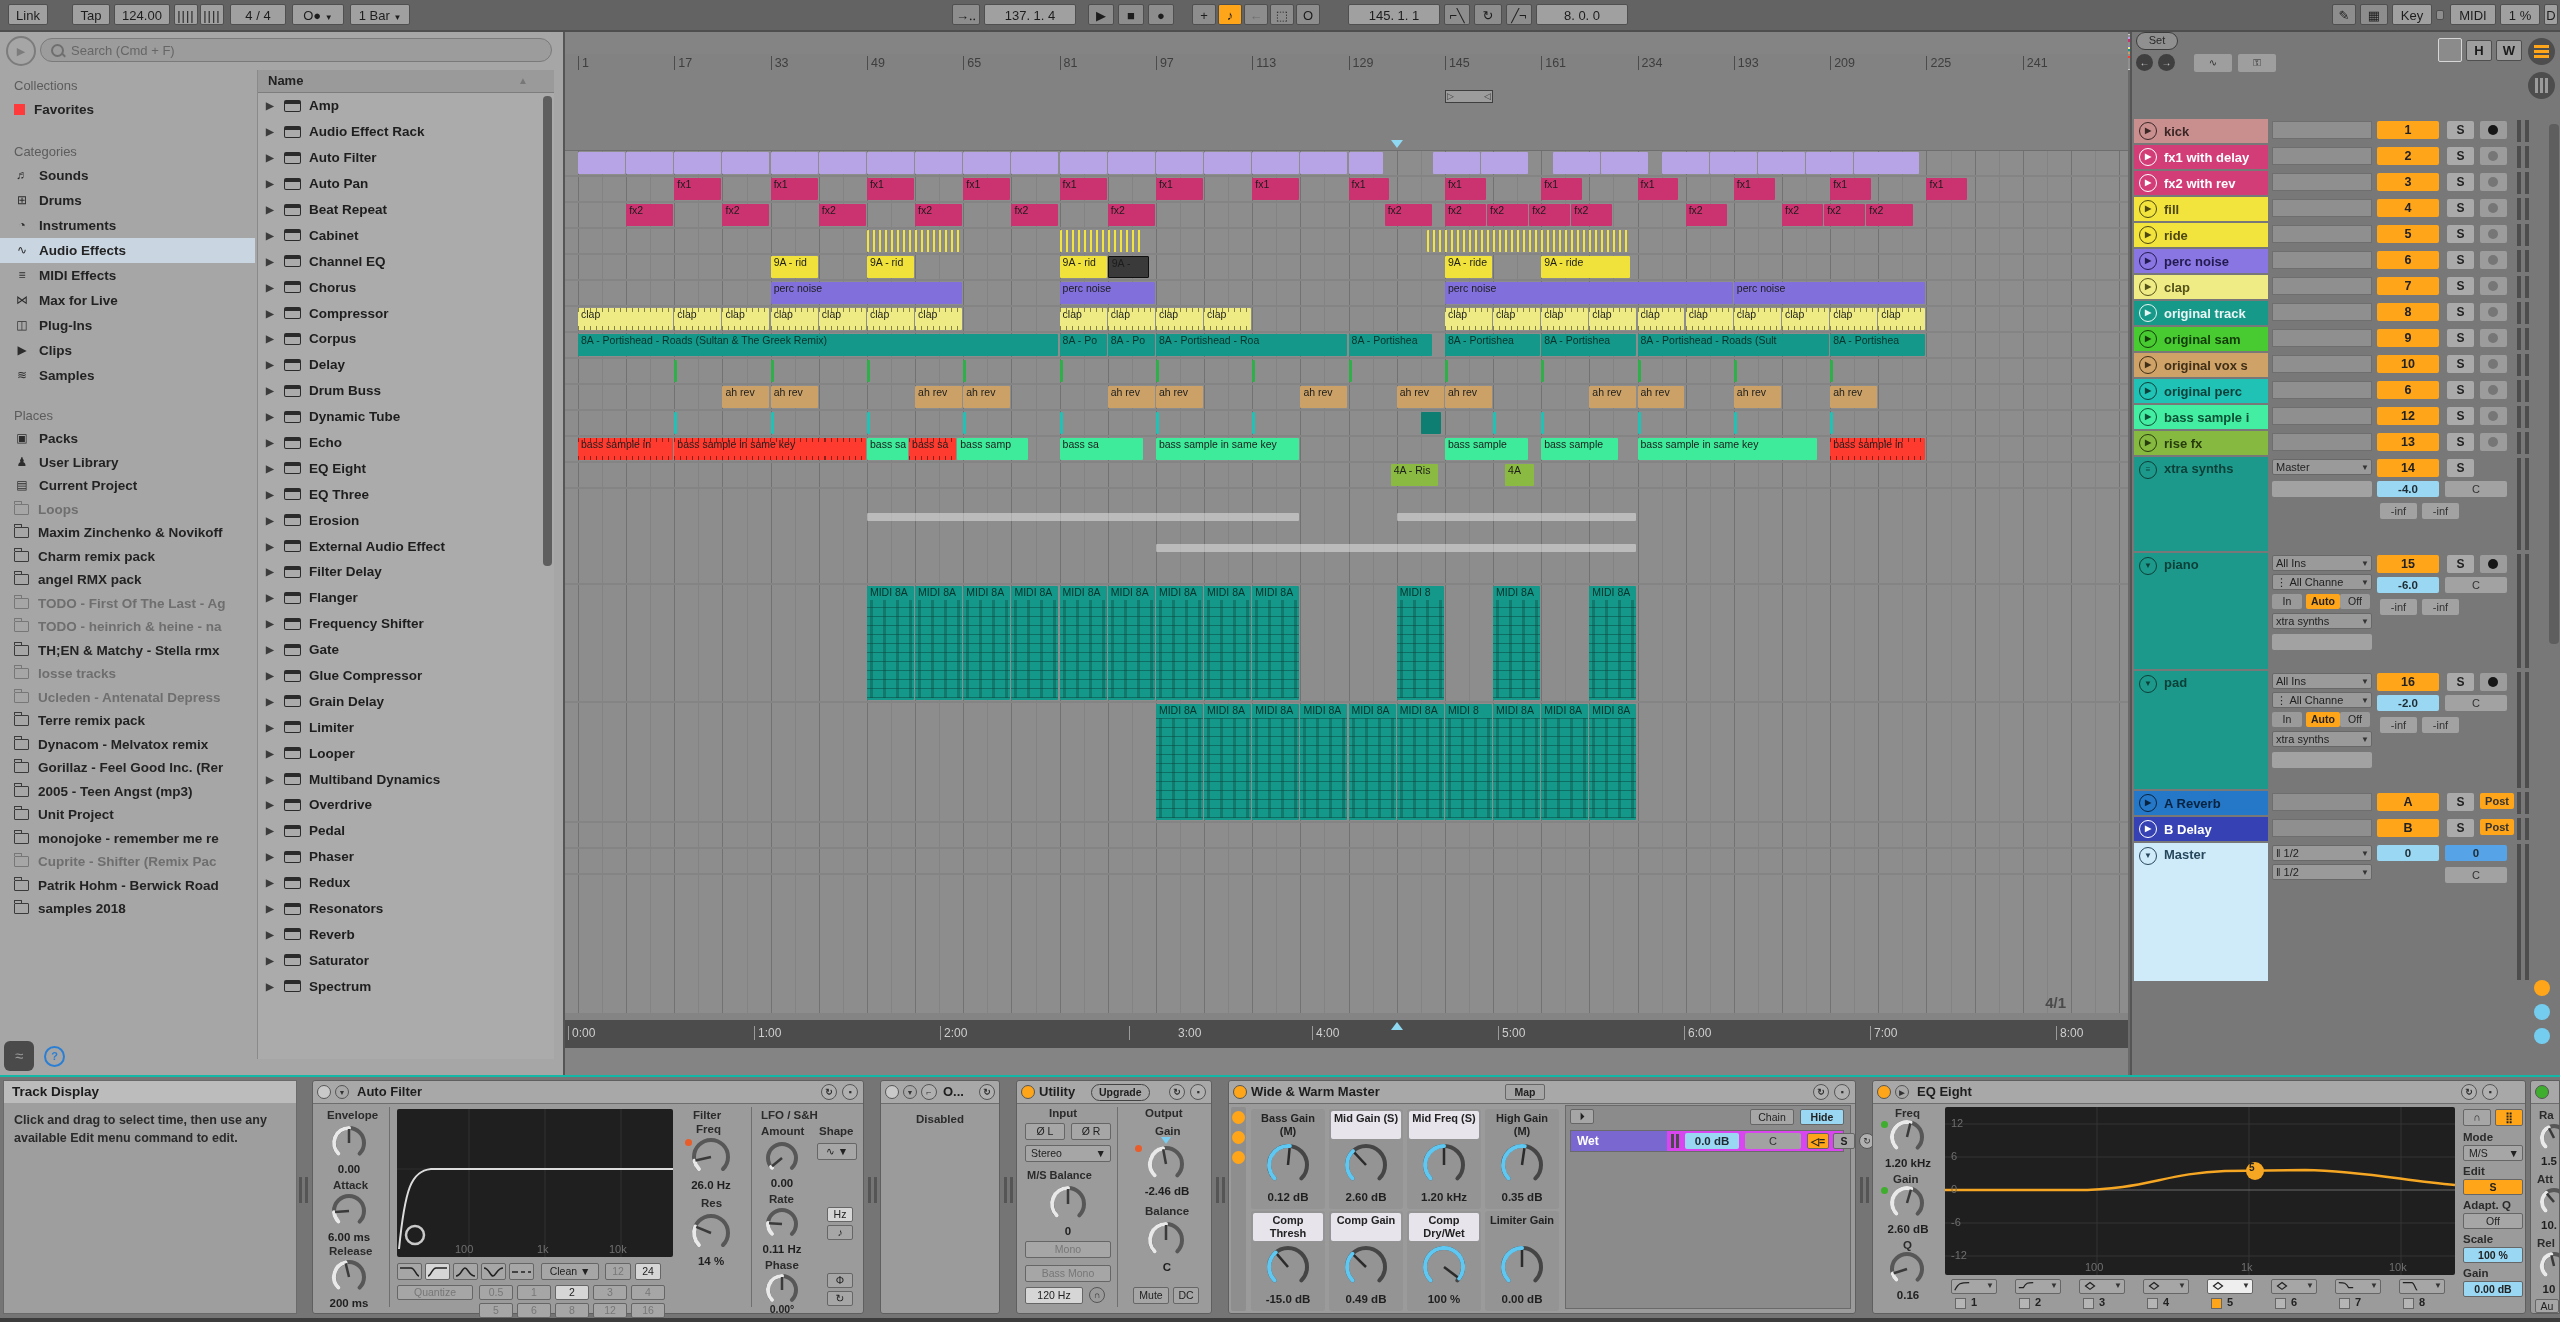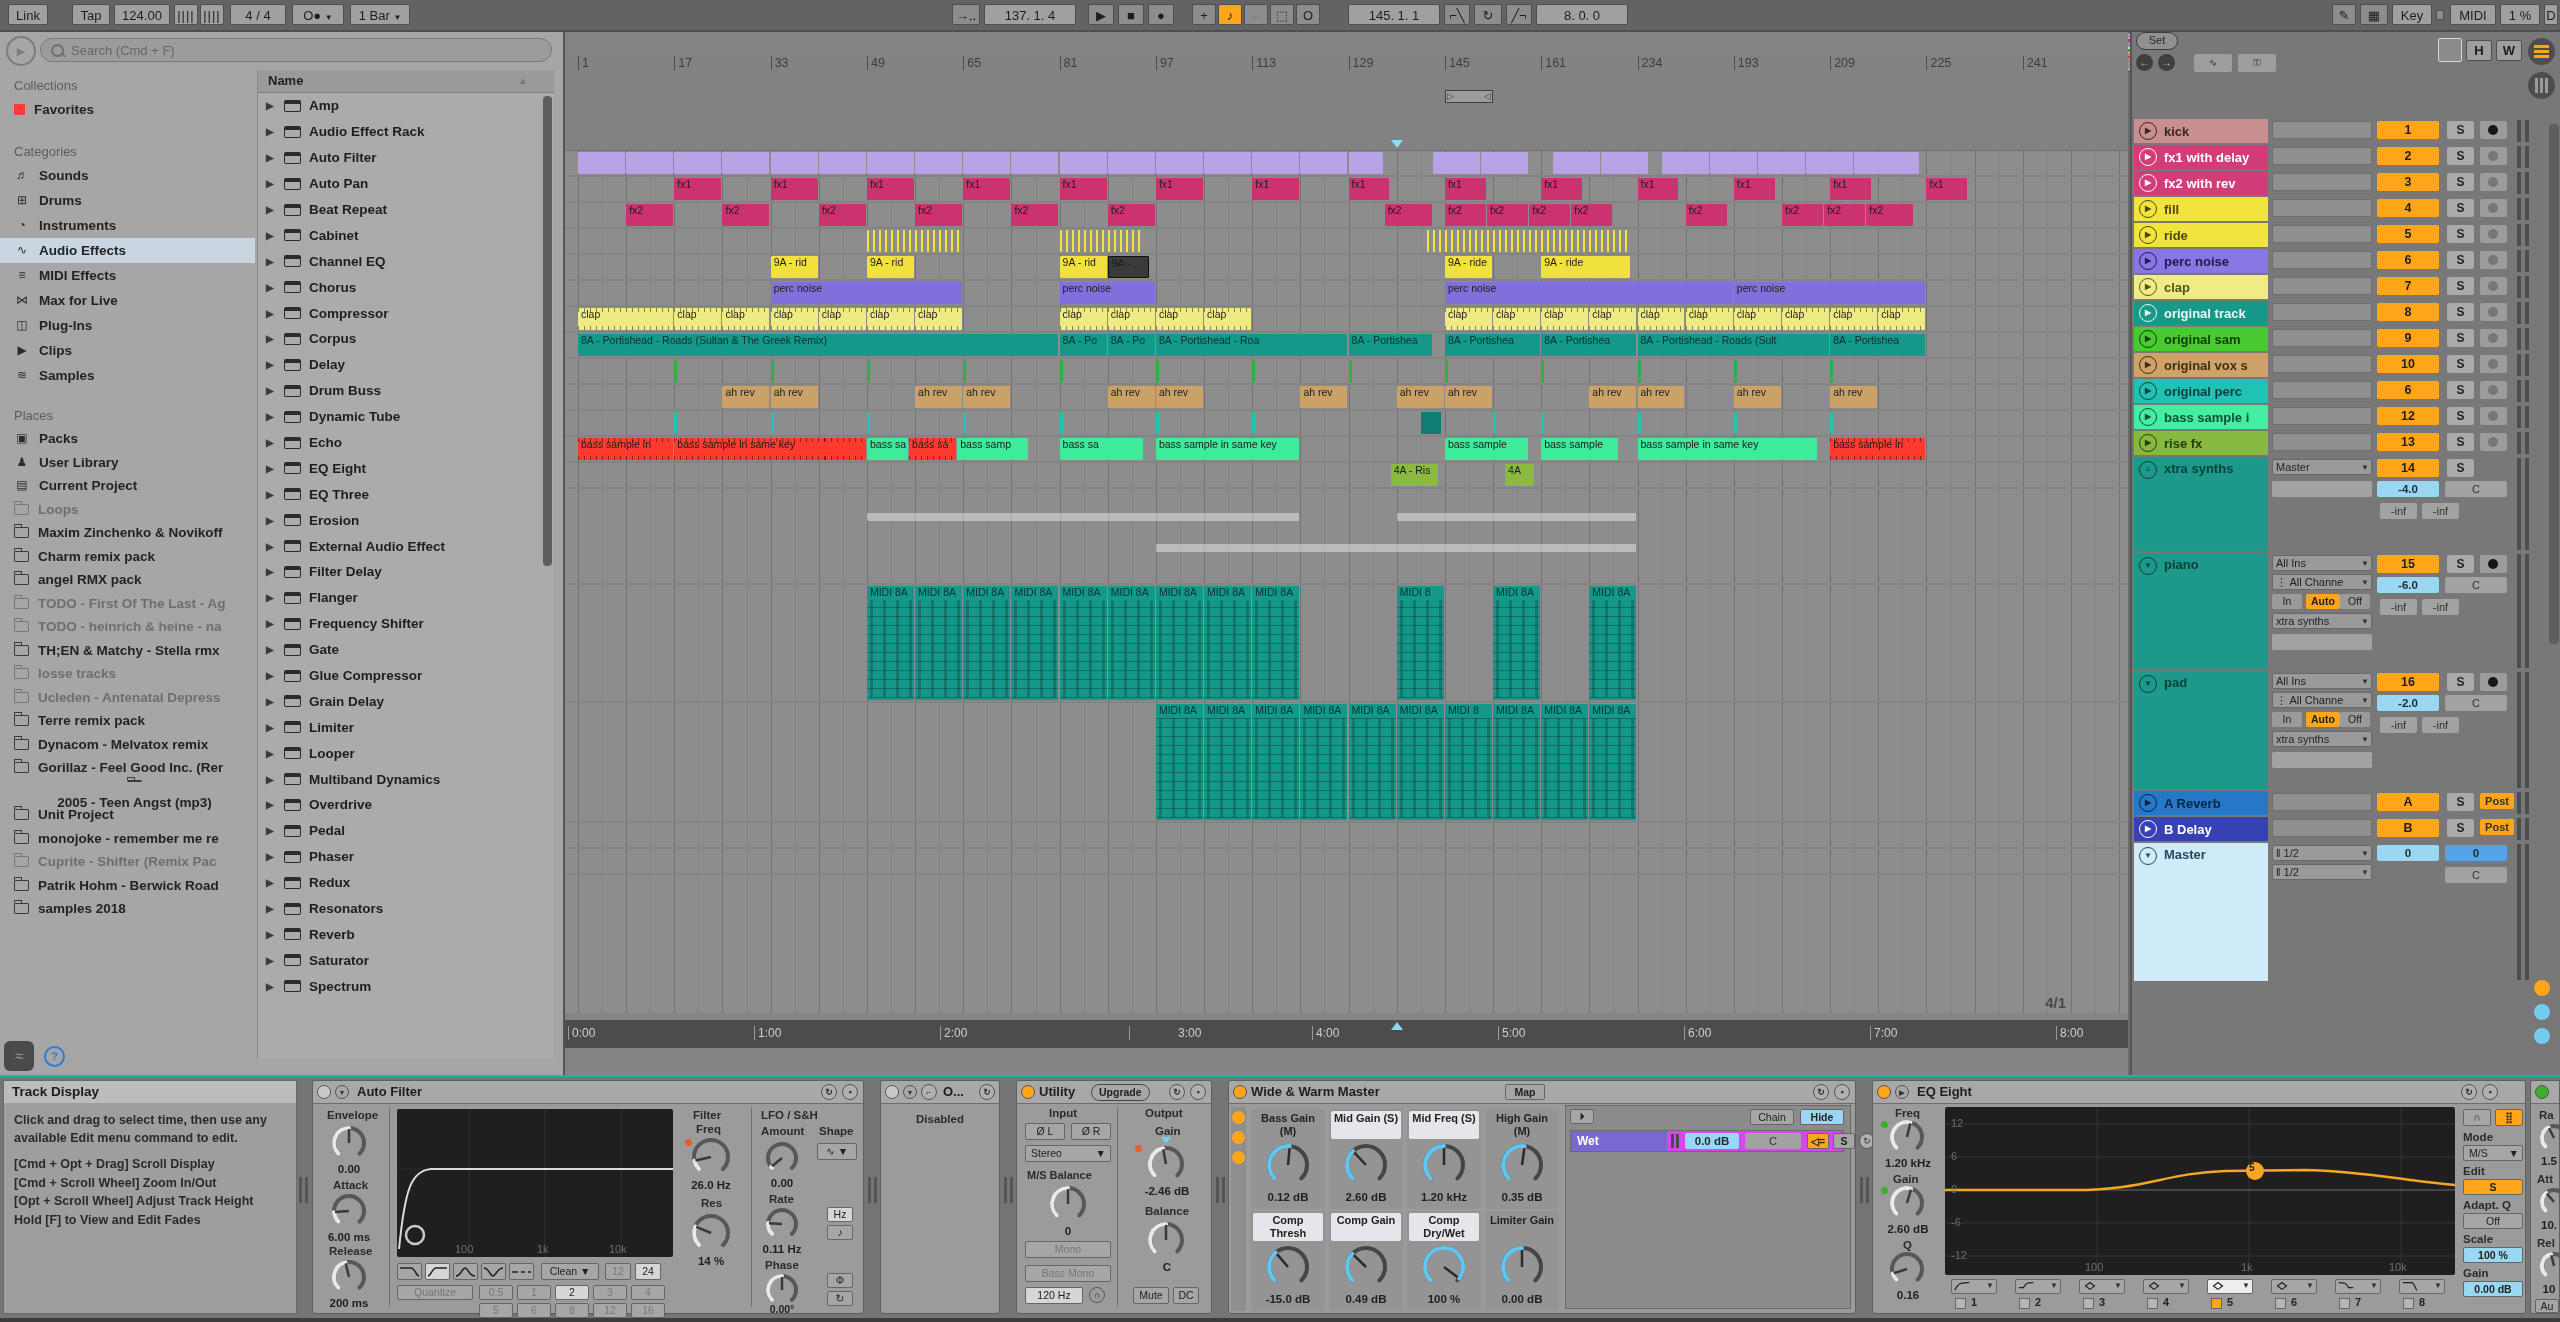--- a/index.html
+++ b/index.html
@@ -288,21 +288,21 @@
           <div style="display: inline;">Terre remix pack</div>
         </div>
         <div class="siderow" style="height: 23.5px; line-height: 23.5px;">
           <div class="foldericon"></div>
           <div style="display: inline;">Dynacom - Melvatox remix</div>
         </div>
         <div class="siderow" style="height: 23.5px; line-height: 23.5px;">
           <div class="foldericon"></div>
           <div style="display: inline;">Gorillaz - Feel Good Inc. (Rer</div>
         </div>
-        <div class="siderow" style="height: 23.5px; line-height: 23.5px; flex-direction: column;">
+        <div class="siderow" style="height: 23.5px; line-height: 23.5px;">
           <div class="foldericon"></div>
           <div style="display: inline;">2005 - Teen Angst (mp3)</div>
         </div>
         <div class="siderow" style="height: 23.5px; line-height: 23.5px;">
           <div class="foldericon"></div>
           <div style="display: inline;">Unit Project</div>
         </div>
         <div class="siderow" style="height: 23.5px; line-height: 23.5px;">
           <div class="foldericon"></div>
           <div style="display: inline;">monojoke - remember me re</div>
@@ -1190,26 +1190,20 @@
     </div>
   <div class="dotcirc" style="left:2534px;top:980px;background:#ffa519"></div>
   <div class="dotcirc" style="left:2534px;top:1004px;background:#74cdee"></div>
   <div class="dotcirc" style="left:2534px;top:1028px;background:#74cdee"></div>
 
   <div id="devzone">
 
     <div id="infobox">
       <div class="ititle">Track Display</div>
       <div class="ibody">Click and drag to select time, then use any available Edit menu command to edit.</div>
-      <div class="ishort" id="info-shortcuts">
-          <div>[Cmd + Opt + Drag] Scroll Display</div>
-          <div>[Cmd + Scroll Wheel] Zoom In/Out</div>
-          <div>[Opt + Scroll Wheel] Adjust Track Height</div>
-          <div>Hold [F] to View and Edit Fades</div>
-        </div>
     </div>
 
     <div class="devmeter" style="left:299px"></div>
 
     <div class="device" style="left:312px;width:552px">
       <div class="dtitle"><span class="led"></span>
         <span class="fold">▼</span>
         <span style="margin-left:44px">Auto Filter</span>
         <span class="rndicon" style="right:26px">↻</span>
         <span class="rndicon" style="right:5px">▪</span>

